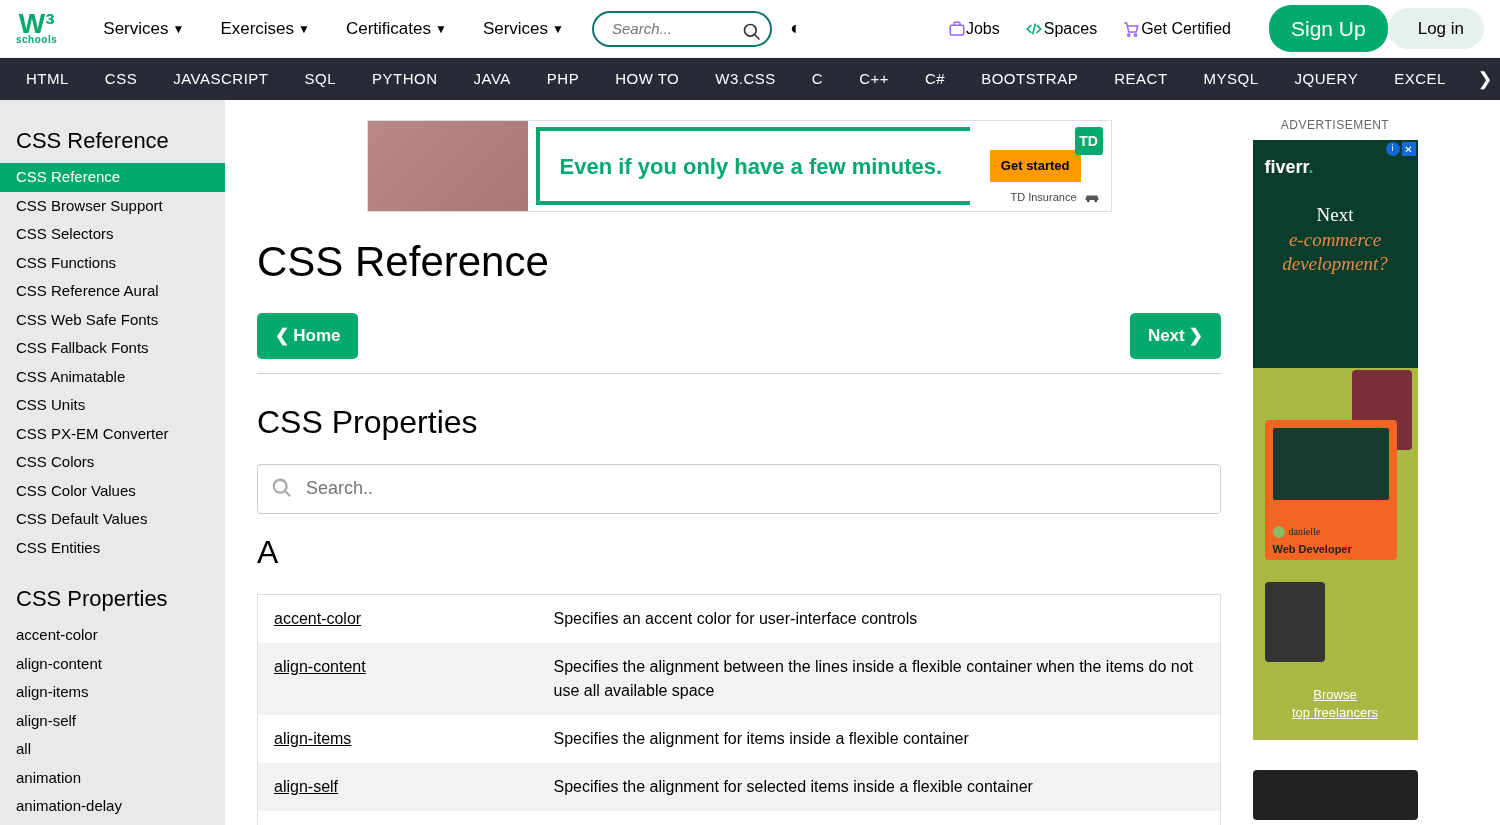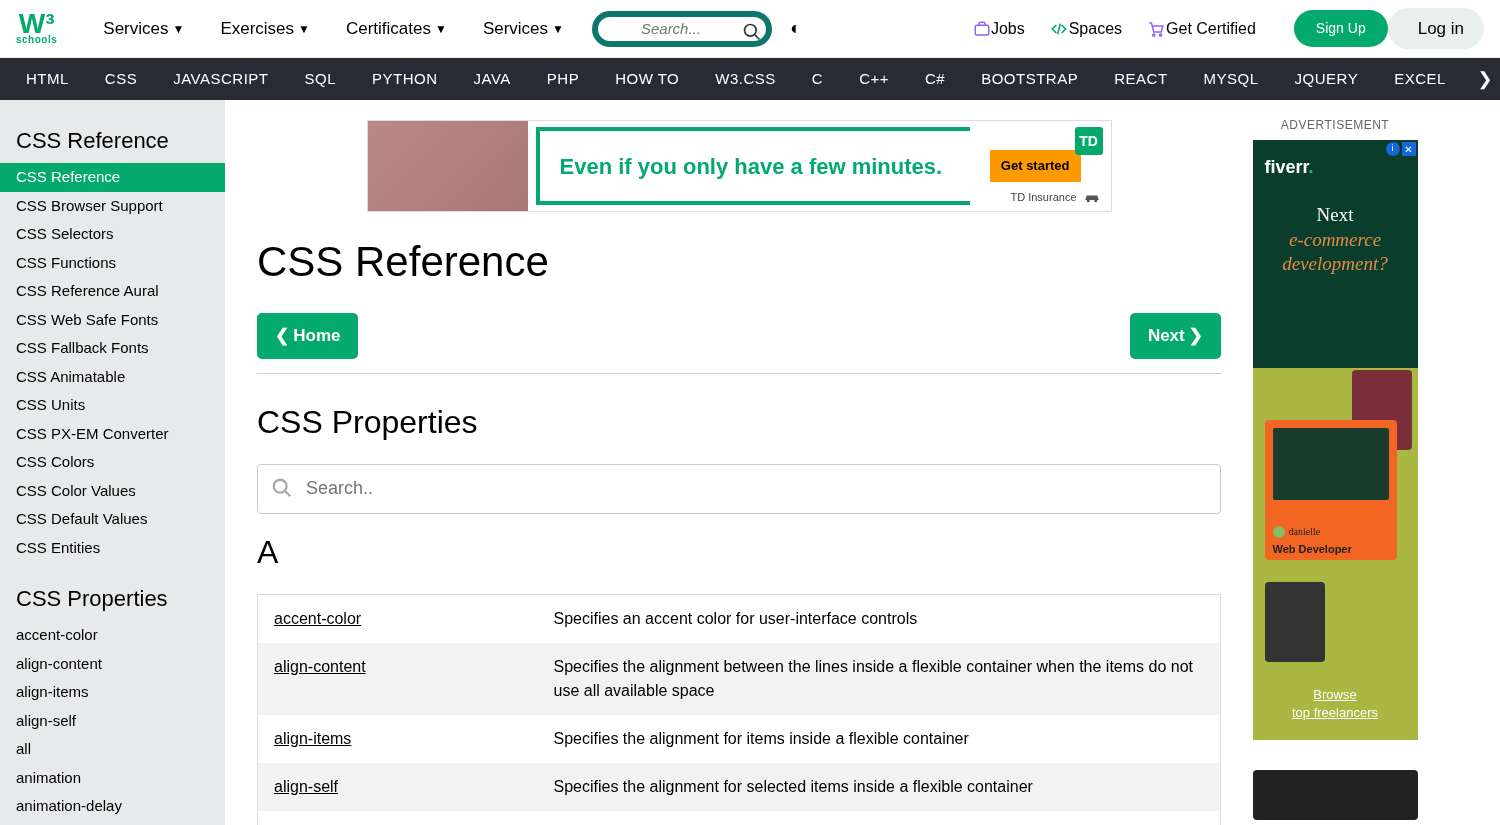--- a/index.html
+++ b/index.html
@@ -5,27 +5,27 @@
 * { margin: 0; padding: 0; box-sizing: border-box; }
 body { font-family: Verdana, sans-serif; font-size: 15px; line-height: 1.5; color: #000; }
 
 
 .topnav { display: flex; align-items: center; padding: 0 16px; height: 58px; border-bottom: 1px solid #eee; }
 .logo { color: #04AA6D; font-weight: bold; font-size: 20px; margin-right: 28px; display:flex; flex-direction:column; align-items:center; line-height:0.8; }
 .logo-top { font-size:28px; font-weight:bold; }
 .logo-bottom { font-size:10px; letter-spacing:0.5px; }
 .nav-item { padding: 0 18px; cursor: pointer; font-size: 17px; display:flex; align-items:center; gap:4px; }
 .search-wrap { margin-left: 10px; position: relative; }
-.search-input { width: 180px; height: 36px; border: 6px solid #0f766e; border-radius: 20px; padding: 0 40px 0 18px; font-style: italic; font-size:15px; color:#555; outline:none;text-align:center; }
+.search-input { width: 180px; height: 36px; border: 2px solid #0f766e; border-radius: 20px; padding: 0 40px 0 18px; font-style: italic; font-size:15px; color:#555; outline:none; }
 .search-icon-btn { position: absolute; right: 10px; top: 7px; font-size:18px; }
 .darkmode-btn { margin-left: 18px; font-size:18px; }
 .spacer { flex: 1; }
 .right-links { display:flex; align-items:center; gap:24px; }
 .right-link { display:flex; align-items:center; gap:0; cursor:pointer; font-size:16px; }
-.signup-btn { background:#04AA6D; color:#fff; padding:8px 22px; border-radius:22px; font-size:14px; cursor:pointer; margin-left:14px; }
+.signup-btn { background:#04AA6D; color:#fff; padding:8px 22px; border-radius:22px; font-size:21px; cursor:pointer; margin-left:14px; }
 .login-btn { background:#E7F0EC; padding:8px 20px 8px 30px; border-radius:22px; font-size:17px; cursor:pointer; margin-left:-24px; }
 
 
 .secondnav { background:#282A35; color:#fff; display:flex; align-items:center; height:42px; padding:0 8px; overflow:hidden; position:relative; }
 .secondnav-item { padding:0 18px; font-size:15px; letter-spacing:0.5px; cursor:pointer; white-space:nowrap; }
 .secondnav-scroll { position:absolute; right:0; top:0; height:42px; width:30px; display:flex; align-items:center; justify-content:center; background:#282A35; cursor:pointer; font-size:18px; }
 
 
 .layout { display:flex; }
 .sidebar { width:225px; background:#E7E9EB; padding:16px 0 20px 0; height: 735px; overflow-y:auto; }

